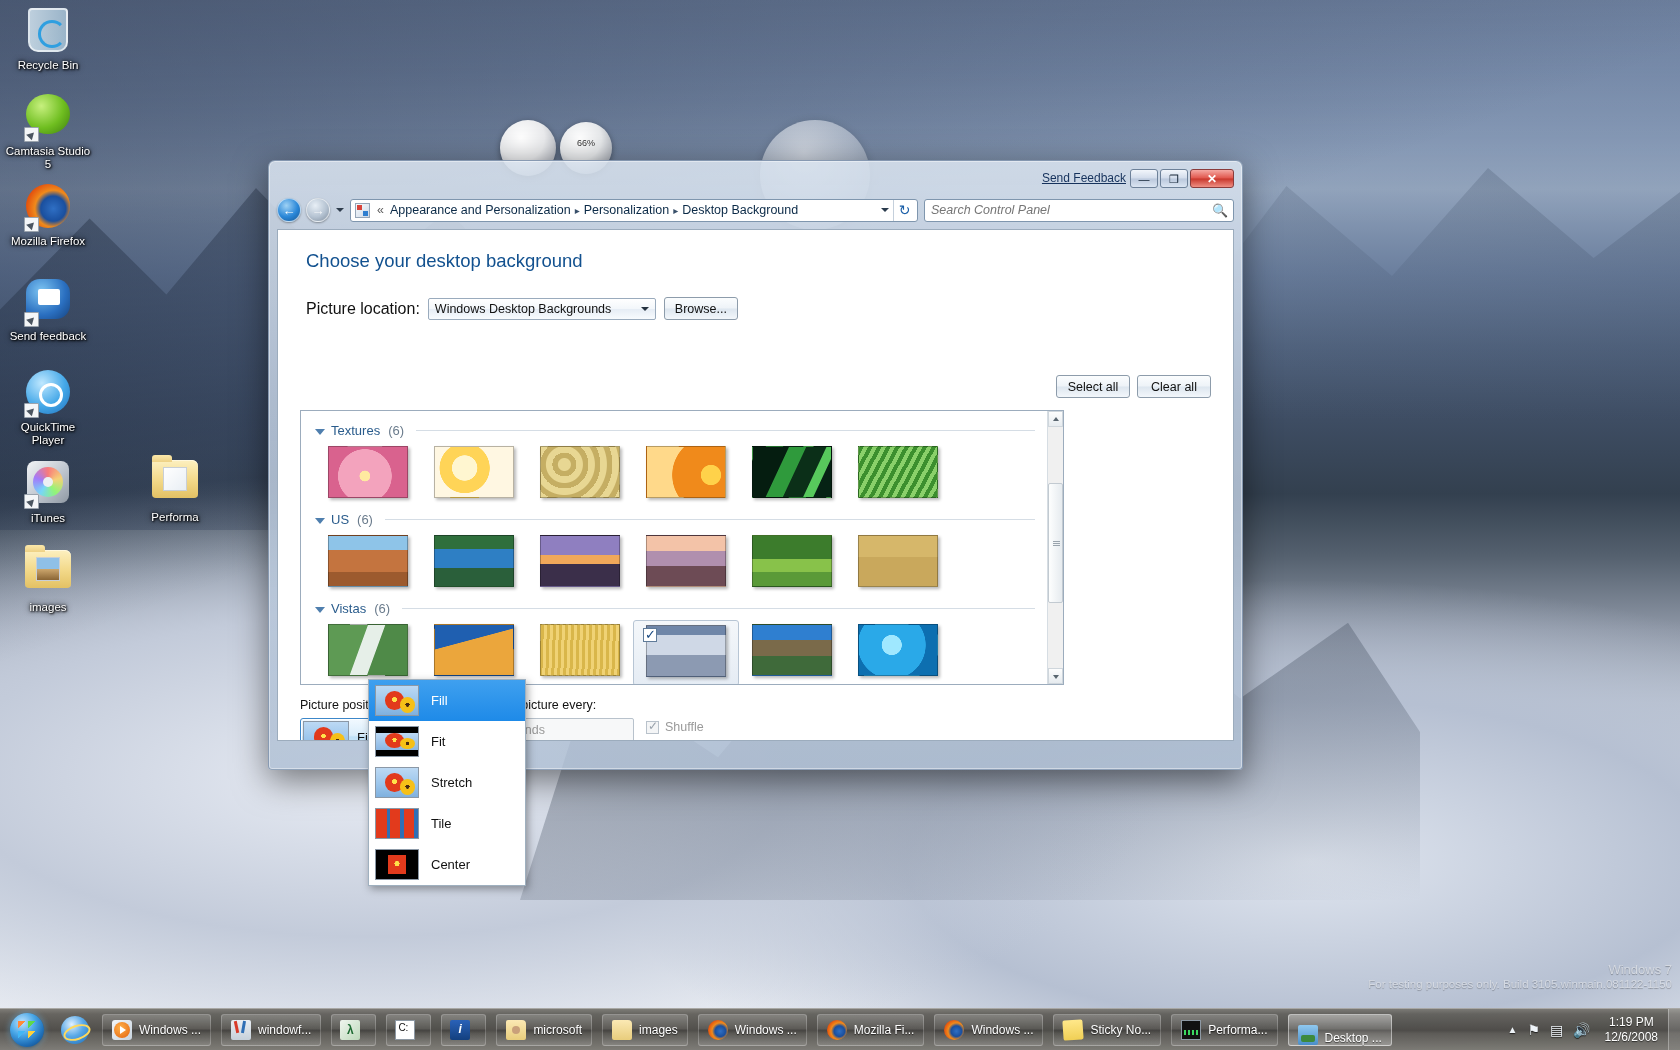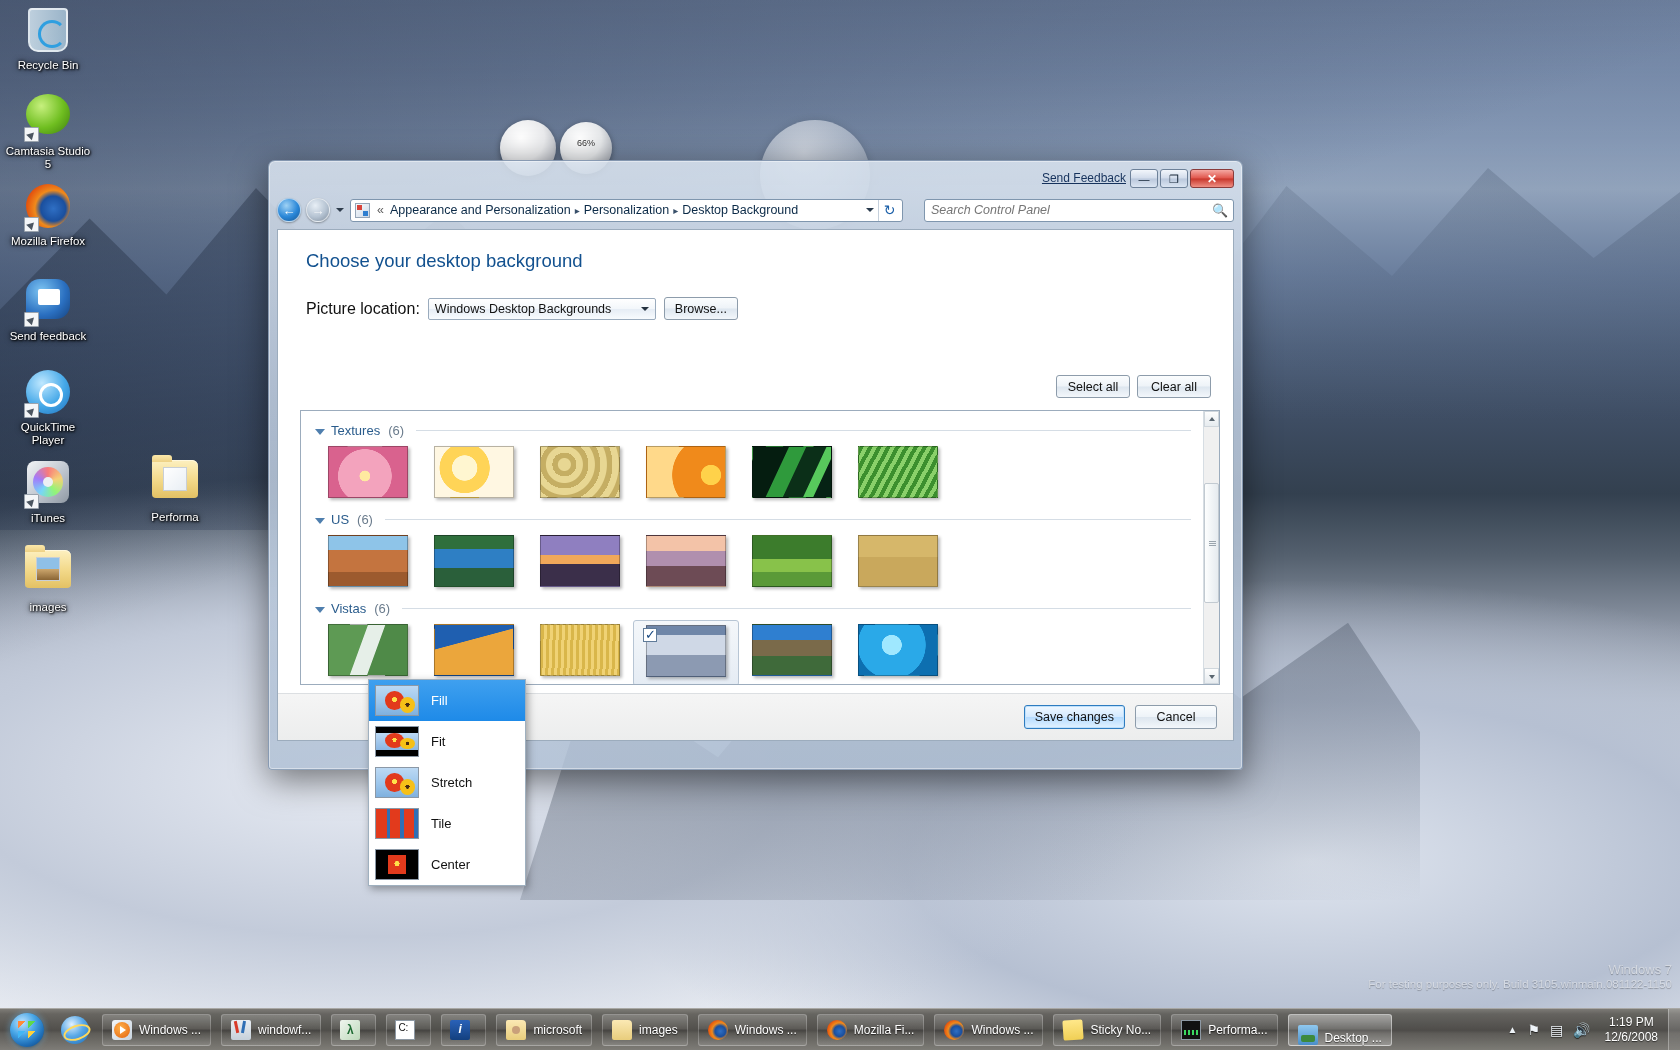--- a/index.html
+++ b/index.html
@@ -131,21 +131,21 @@
      background:linear-gradient(135deg,#f7fafd,#cdd9e6);border:1px solid #96a6b8;}
   #addr-icon:before{content:"";position:absolute;left:1px;top:1px;width:5px;height:5px;background:#d8433a;}
   #addr-icon:after{content:"";position:absolute;right:1px;bottom:1px;width:5px;height:5px;background:#2f7fd0;}
   .crumb{ font-size:12.5px; color:#0b2a47; padding:1px 3px; cursor:pointer; white-space:nowrap;}
   .crumb.dim{color:#5a5a5a;}
   .sep{ color:#39506a; font-size:10px; padding:0 1px; }
   .addr-dd{width:16px;height:20px;position:relative;cursor:pointer;}
   .addr-dd:after{content:"";position:absolute;left:4px;top:8px;border-left:4px solid transparent;border-right:4px solid transparent;border-top:4px solid #2a3b4d;}
   #refresh-btn{width:22px;height:21px;display:flex;align-items:center;justify-content:center;
      border-left:1px solid #c5d0dc;color:#1b5fa8;font-size:14px;cursor:pointer;}
-  #searchbox{ width:310px; height:23px; margin-left:16px; background:#fff; border:1px solid #7f96ae;
+  #searchbox{ width:310px; height:23px; margin-left:1px; background:#fff; border:1px solid #7f96ae;
      border-radius:3px; display:flex; align-items:center; padding:0 4px; }
   #searchbox input{ border:0; outline:0; flex:1; font-family:"Liberation Sans",sans-serif;
      font-size:12.5px; color:#7a7a7a; font-style:italic; background:transparent;}
   #search-icon{ color:#2a6db5; font-size:13px; }
 
   
   #content{ background:#fff; border:1px solid #9cacbd; height:512px; position:relative; overflow:hidden;}
   #page-title{ color:#12518f; font-size:18.5px; margin:20px 0 25px 28px; font-weight:normal; }
   #page-sub{ color:#1a1a1a; font-size:12.5px; margin:0 0 16px 28px; }
 
@@ -159,21 +159,21 @@
   .combo .cdd:after{content:"";position:absolute;left:4px;top:8px;border-left:4px solid transparent;border-right:4px solid transparent;border-top:4px solid #25323f;}
   .btn{ height:23px; min-width:74px; padding:0 10px; border:1px solid #8d9cab; border-radius:3px;
     background:linear-gradient(180deg,#fbfdfe 0%,#eef3f8 48%,#dde6ef 52%,#f3f7fb 100%);
     font-family:"Liberation Sans",sans-serif; font-size:12.5px; color:#111; cursor:pointer;}
   .btn.primary{ border-color:#2e7cc0;
     background:linear-gradient(180deg,#f0f8ff 0%,#d4eaff 48%,#b6dcff 52%,#e2f2ff 100%);
     box-shadow:0 0 0 1px #bfe0fb inset;}
   .right-btns{ position:absolute; right:22px; top:145px; display:flex; gap:7px; }
 
   
-  #piclist{ position:absolute; left:22px; top:180px; width:920px; height:275px;
+  #piclist{ position:absolute; left:22px; top:180px; width:764px; height:275px;
     border:1px solid #9cacbd; background:#fff; overflow:hidden;padding-left:32px; }
   #piclist-inner{ position:absolute; left:0; top:0; right:16px; bottom:0; padding:6px 0 0 14px; }
   .grp-head{ display:flex; align-items:center; gap:6px; margin:6px 0 4px; }
   .grp-tri{ width:0;height:0;border-left:5px solid transparent;border-right:5px solid transparent;
     border-top:6px solid #4f7fae; transform:translateY(1px); cursor:pointer;}
   .grp-label{ font-size:13px; color:#2a5c8c; }
   .grp-count{ font-size:13px; color:#6a7b8c; margin-left:2px;}
   .grp-rule{ flex:1; height:1px; background:#d5dde5; margin-left:6px; margin-right:12px;}
   .thumbs{ display:flex; gap:0; }
   .thumb-cell{ width:106px; display:flex; justify-content:center; position:relative; padding:4px 0 8px;}
@@ -554,26 +554,20 @@
     <div id="interval-combo">
       <span class="cv" style="flex:1">30 seconds</span>
       <span class="cdd"></span>
     </div>
 
     <div id="shuffle">
       <span class="box"></span>
       <span>Shuffle</span>
     </div>
 
-    <div id="cmdbar">
-      <div id="cmd-btns">
-        <button class="btn primary">Save changes</button>
-        <button class="btn">Cancel</button>
-      </div>
-    </div>
   </div>
 </div>
 
 <div id="pos-dropdown">
   <div class="dd-item active">
     <span class="dd-thumb flower">
         <span class="petal-red"></span>
         <span class="petal-yellow"></span>
       </span>
     <span class="dd-text">Fill</span>

